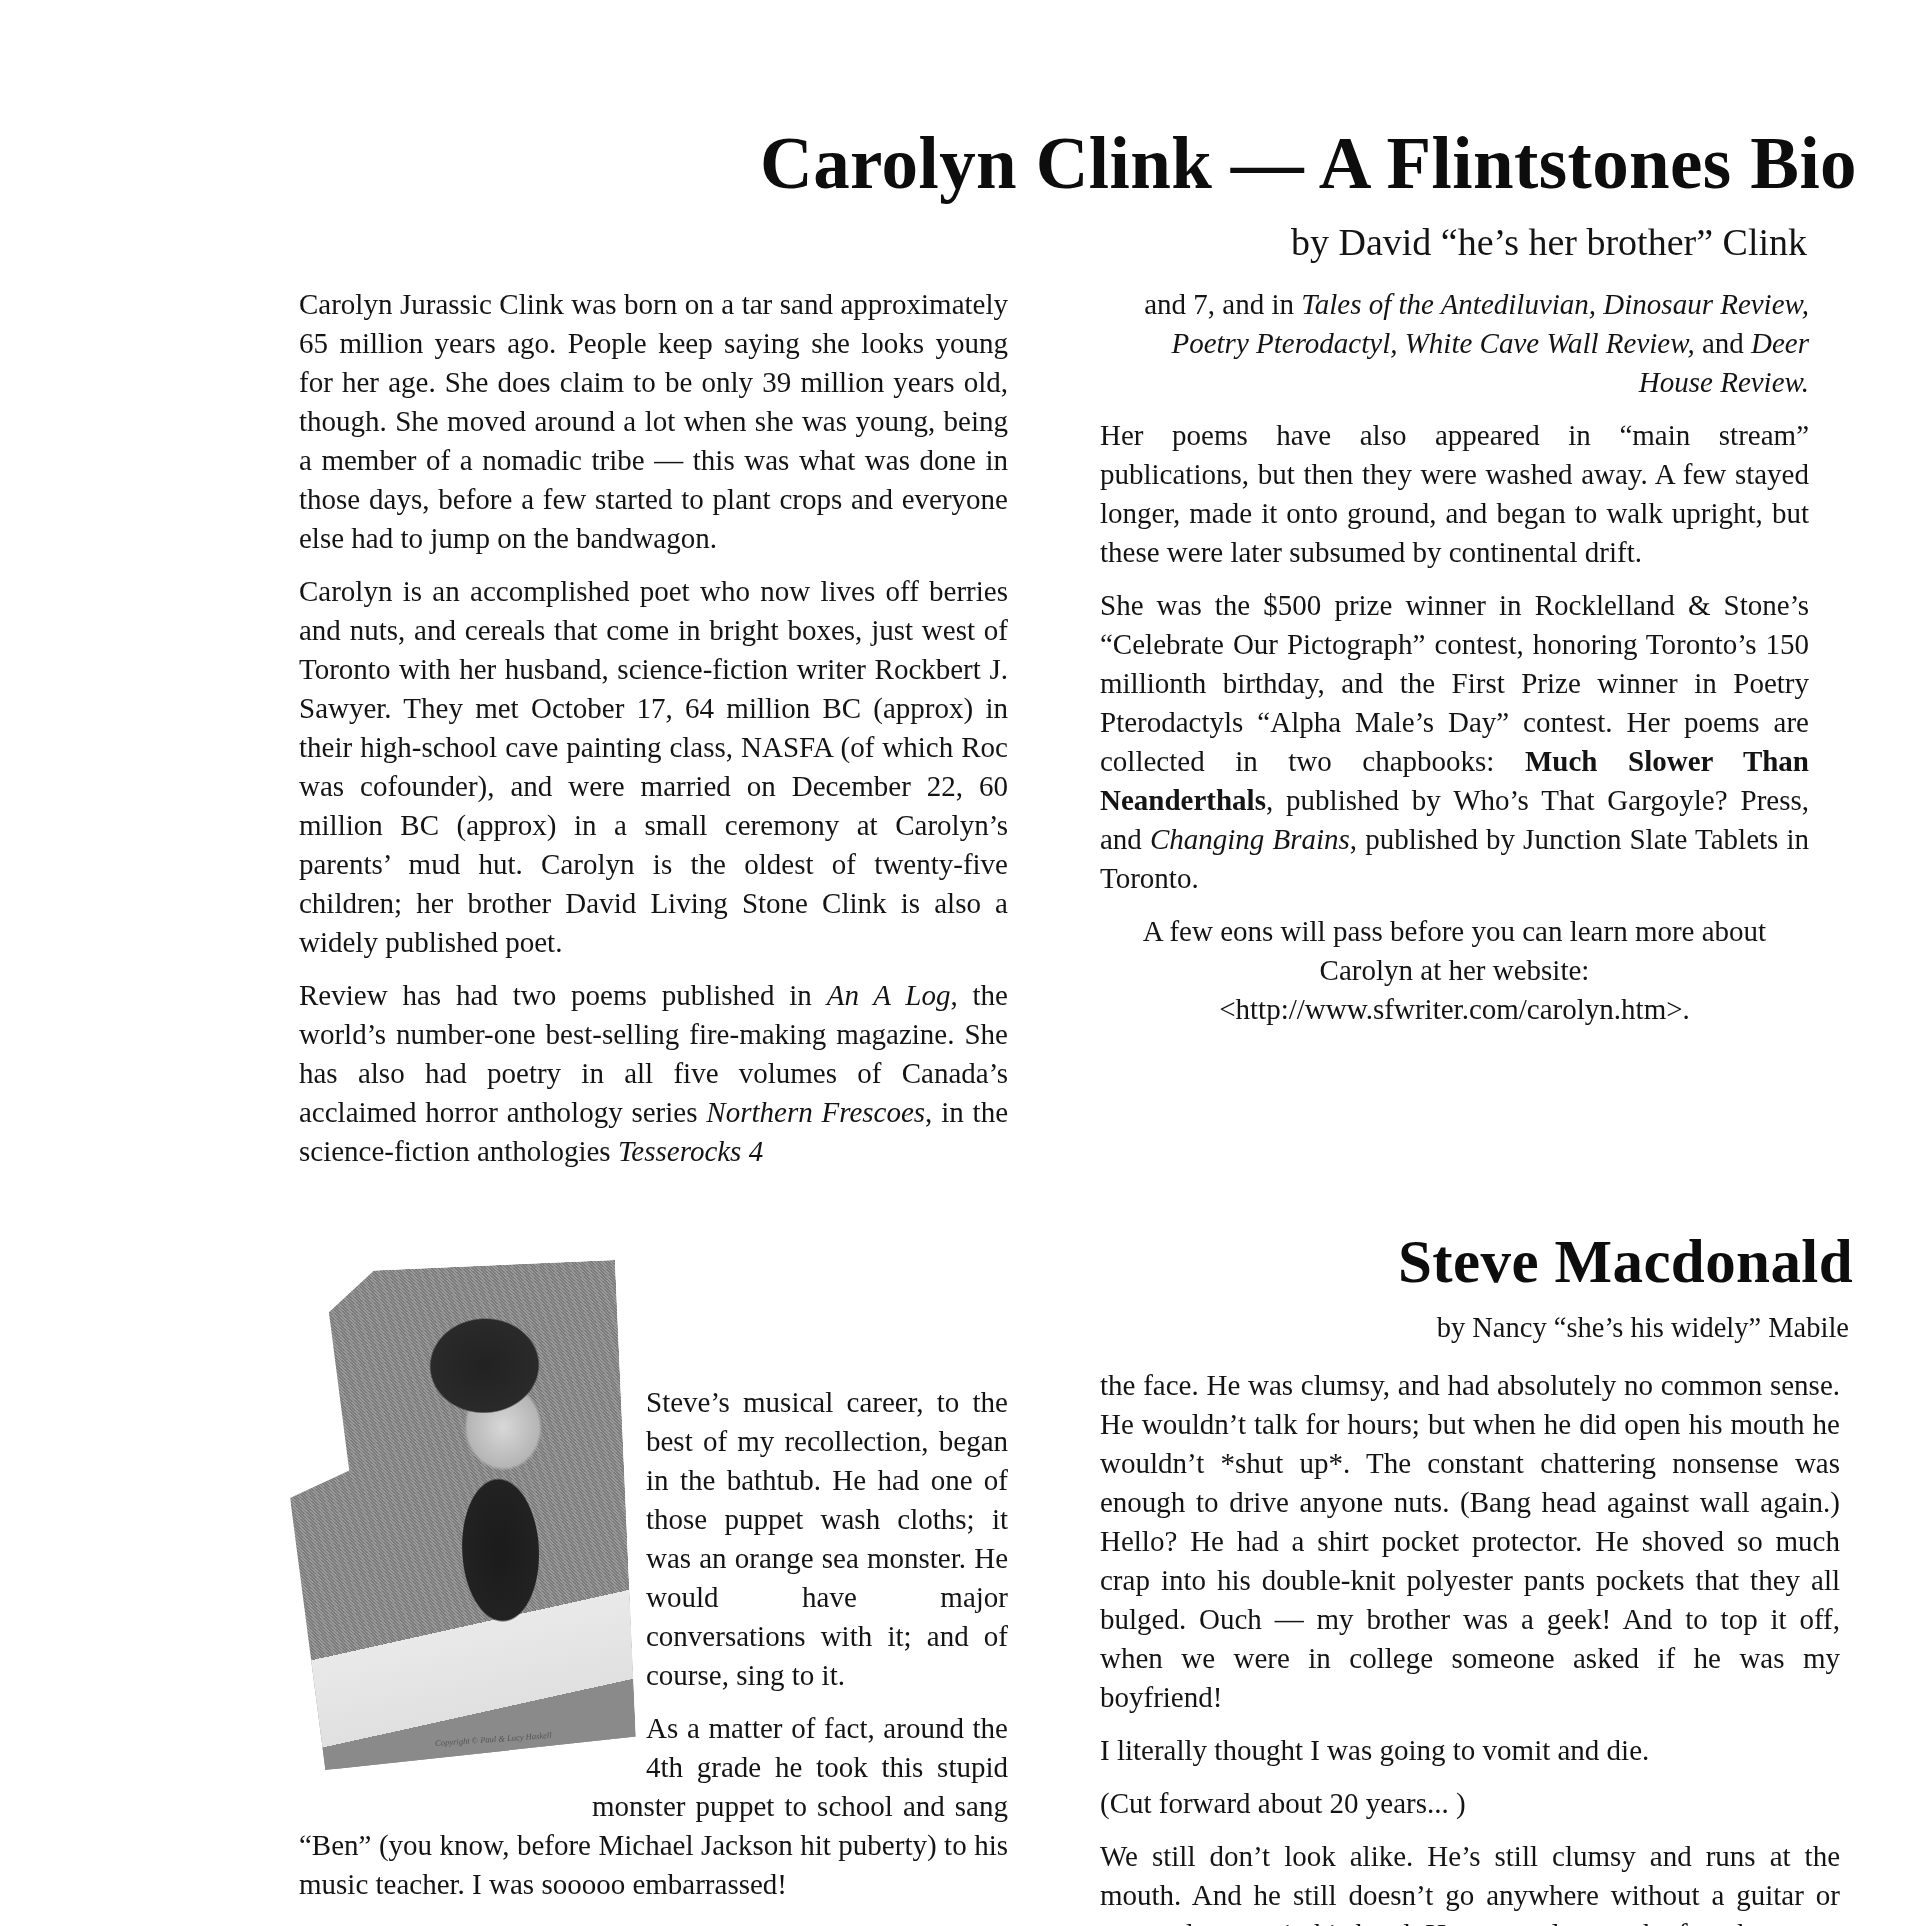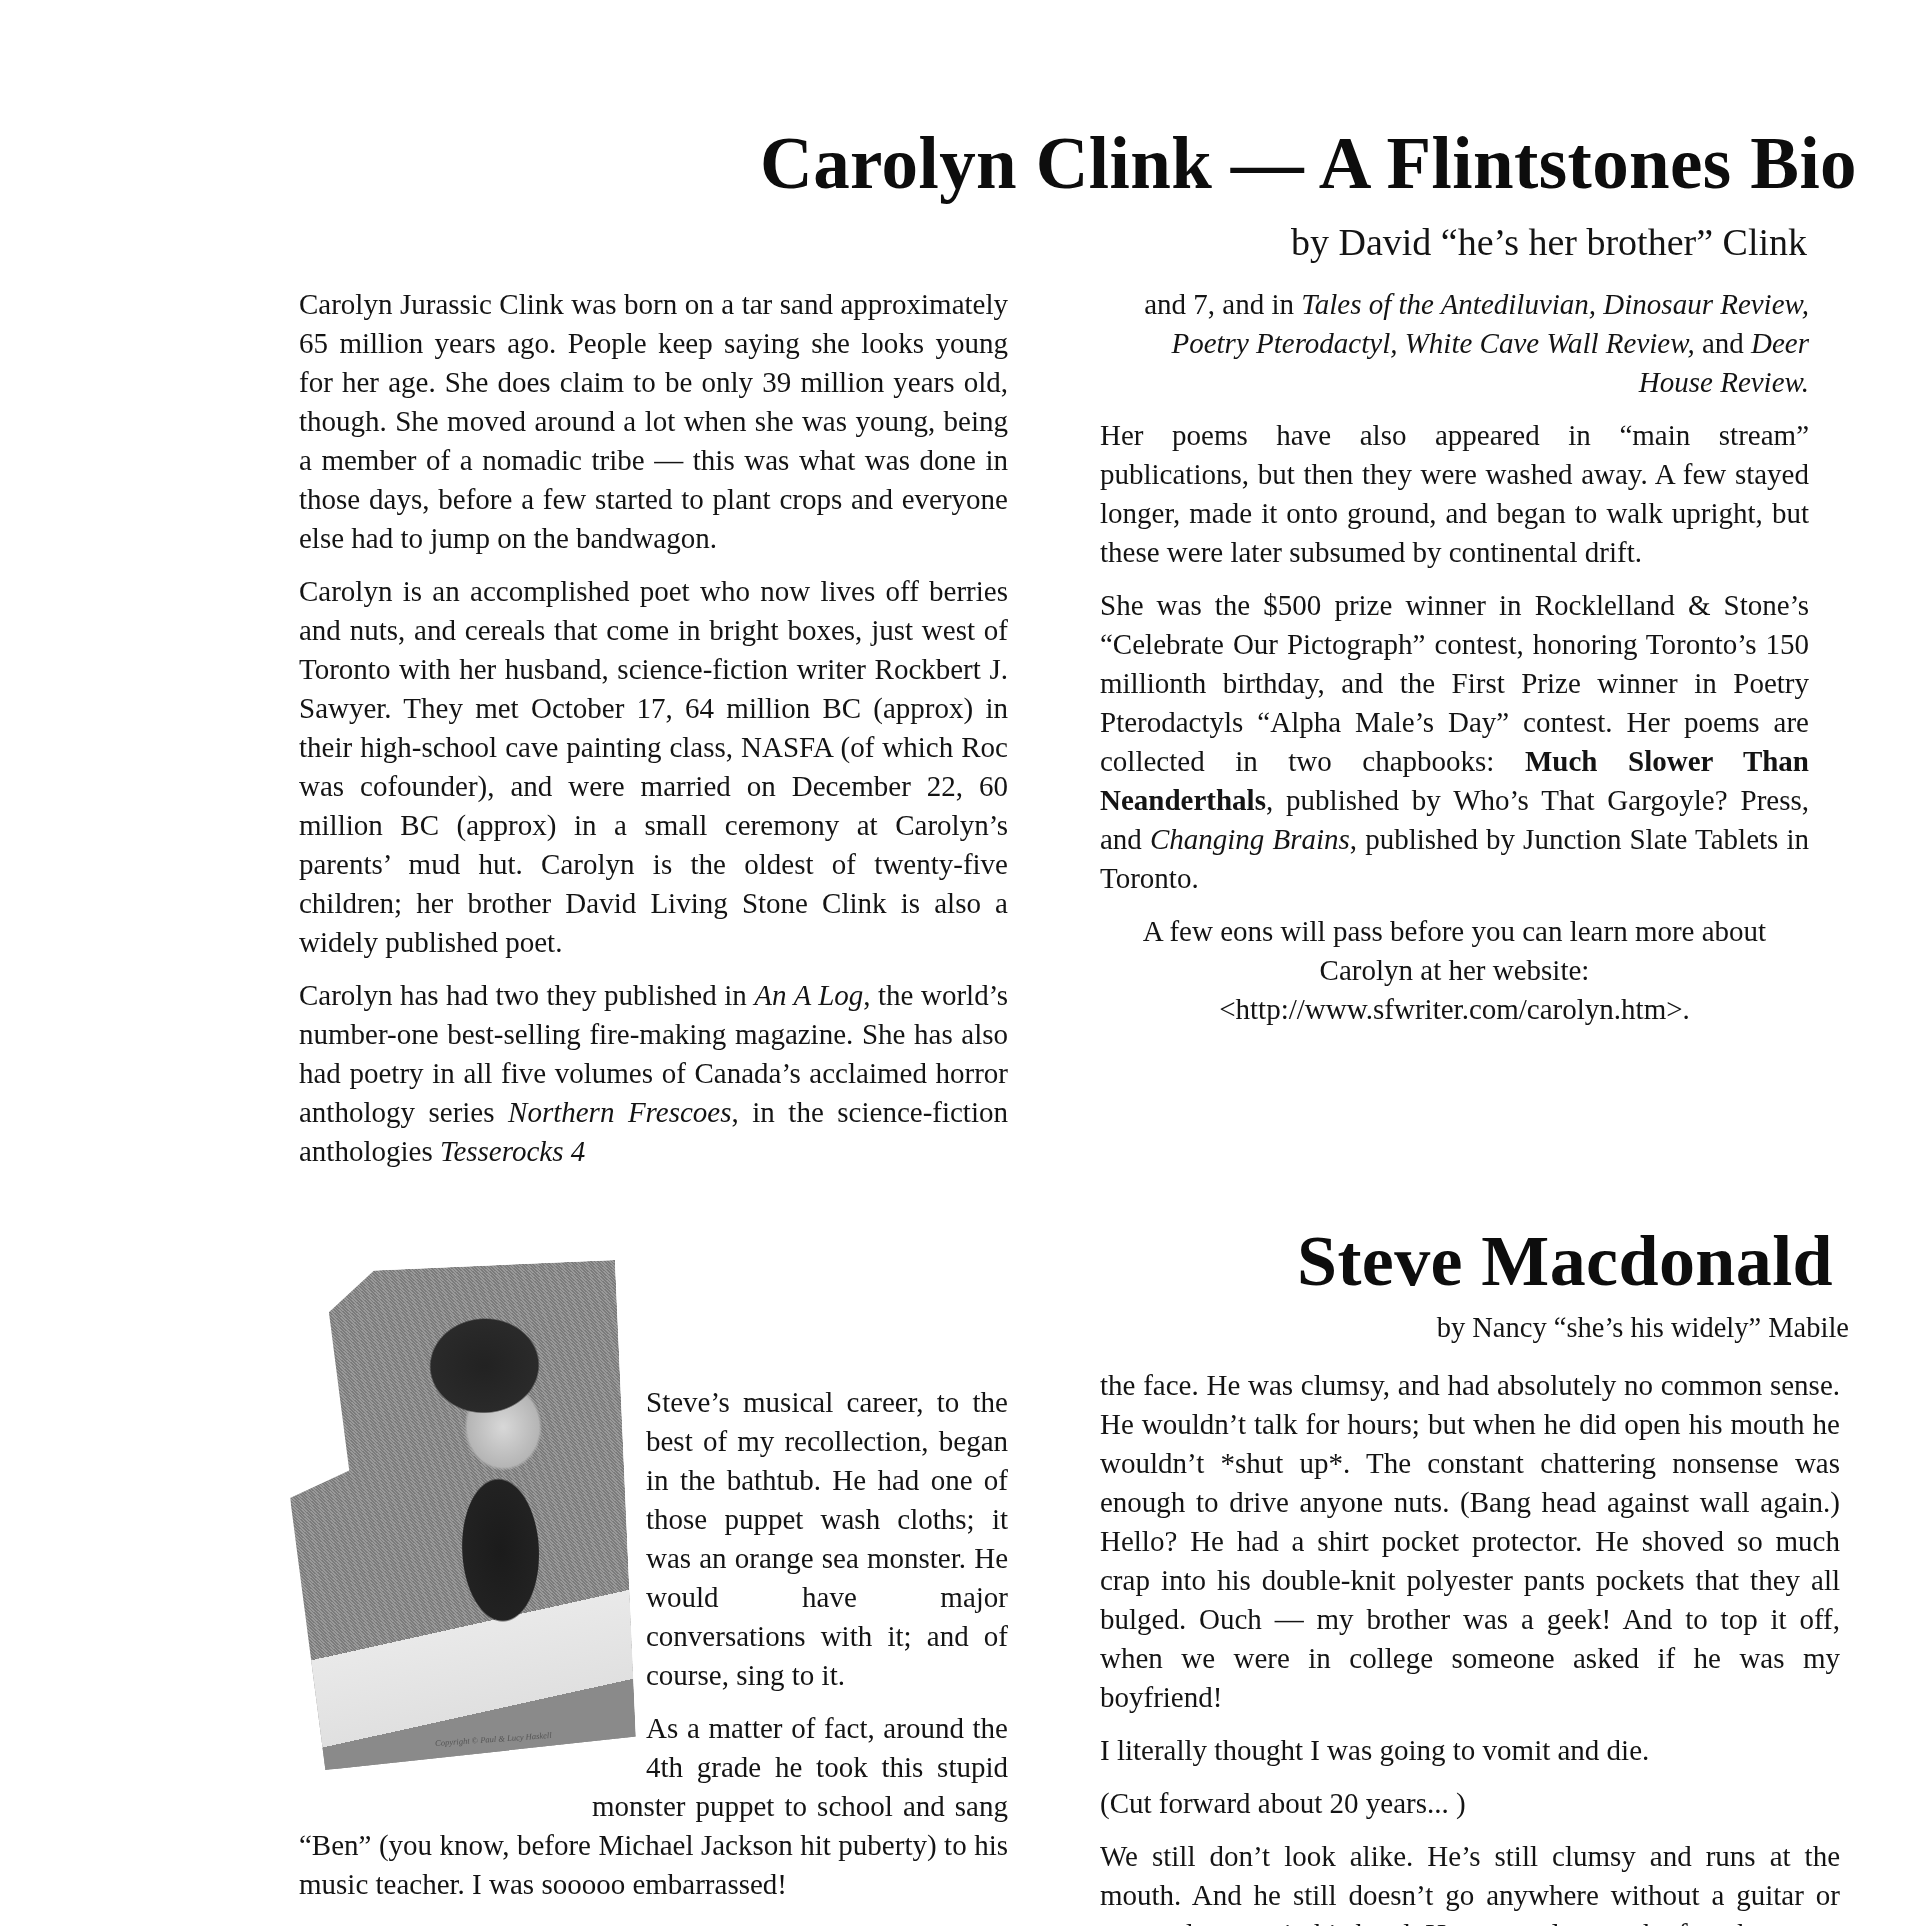--- a/index.html
+++ b/index.html
@@ -8,21 +8,21 @@
     color: #141414;
     font-family: "Liberation Serif", "DejaVu Serif", serif;
   }
   .title {
     position: absolute; margin: 0; font-weight: bold; color: #0d0d0d;
     font-family: Liberation Serif, serif; white-space: nowrap;
     letter-spacing: 0.4px;
   }
   #title-carolyn { right: 108px; top: 123px; font-size: 73px; line-height: 81px; }
   #byline-carolyn { position: absolute; right: 158px; top: 225px; font-size: 38px; line-height: 35px; white-space: nowrap; }
-  #title-steve { right: 132px; top: 1221px; font-size: 72px; line-height: 81px; }
+  #title-steve { right: 112px; top: 1221px; font-size: 61px; line-height: 81px; }
   #byline-steve { position: absolute; right: 116px; top: 1310px; font-size: 28.5px; line-height: 35px; white-space: nowrap; }
 
   .col { position: absolute; font-size: 29px; line-height: 39px; }
   .col p { margin: 0 0 14px 0; text-align: justify; }
   .col p:last-child { margin-bottom: 0; }
   .col .it { font-style: italic; }
   .col .bd { font-weight: bold; }
 
   #c1 { left: 299px; top: 285px; width: 709px; }
   #c2 { left: 1100px; top: 285px; width: 709px; }
@@ -52,21 +52,21 @@
 </head>
 <body>
 
 <h1 class="title" id="title-carolyn">Carolyn Clink — A Flintstones Bio</h1>
 <div id="byline-carolyn">by David “he’s her brother” Clink</div>
 
 <div class="col" id="c1">
   <p>Carolyn Jurassic Clink was born on a tar sand approximately 65 million years ago. People keep saying she looks young for her age. She does claim to be only 39 million years old, though. She moved around a lot when she was young, being a member of a nomadic tribe — this was what was done in those days, before a few started to plant crops and everyone else had to jump on the bandwagon.</p>
   <p>Carolyn is an accomplished poet who now lives off berries and nuts, and cereals that come in bright boxes, just west of Toronto with her husband, science-fiction writer Rockbert J. Sawyer. They met October 17, 64 million BC (approx) in their high-school cave painting class, NASFA (of which Roc was cofounder), and were married on December 22, 60 million BC (approx) in a small ceremony at Carolyn’s parents’ mud hut. Carolyn is the oldest of twenty-five children; her brother David Living Stone Clink is also a widely published poet.</p>
   <p>
-    <span>Carolyn has had two they published in </span><span class="it">An A Log</span><span>, the world’s number-one best-selling fire-making magazine. She has also had poetry in all five volumes of Canada’s acclaimed horror anthology series </span><span class="it">Northern Frescoes</span><span>, in the science-fiction anthologies </span><span class="it">Tesserocks 4</span>
+    <span>Review has had two poems published in </span><span class="it">An A Log</span><span>, the world’s number-one best-selling fire-making magazine. She has also had poetry in all five volumes of Canada’s acclaimed horror anthology series </span><span class="it">Northern Frescoes</span><span>, in the science-fiction anthologies </span><span class="it">Tesserocks 4</span>
   </p>
 </div>
 
 <div class="col" id="c2">
   <p style="text-align:right">
     <span> and 7, and in </span><span class="it">Tales of the Antediluvian, Dinosaur Review, Poetry Pterodactyl, White Cave Wall Review,</span><span> and </span><span class="it">Deer House Review.</span>
   </p>
   <p>Her poems have also appeared in “main stream” publications, but then they were washed away. A few stayed longer, made it onto ground, and began to walk upright, but these were later subsumed by continental drift.</p>
   <p>
     <span>She was the $500 prize winner in Rocklelland &amp; Stone’s “Celebrate Our Pictograph” contest, honoring Toronto’s 150 millionth birthday, and the First Prize winner in Poetry Pterodactyls “Alpha Male’s Day” contest. Her poems are collected in two chapbooks: </span><span class="bd">Much Slower Than Neanderthals</span><span>, published by Who’s That Gargoyle? Press, and </span><span class="it">Changing Brains</span><span>, published by Junction Slate Tablets in Toronto.</span>

